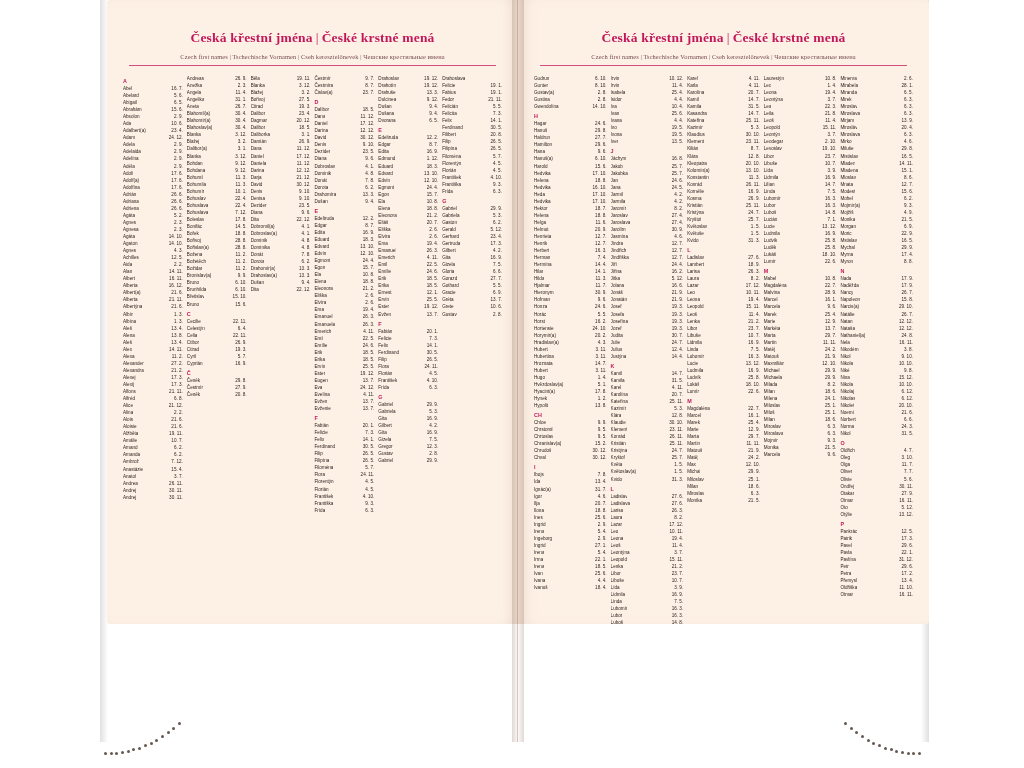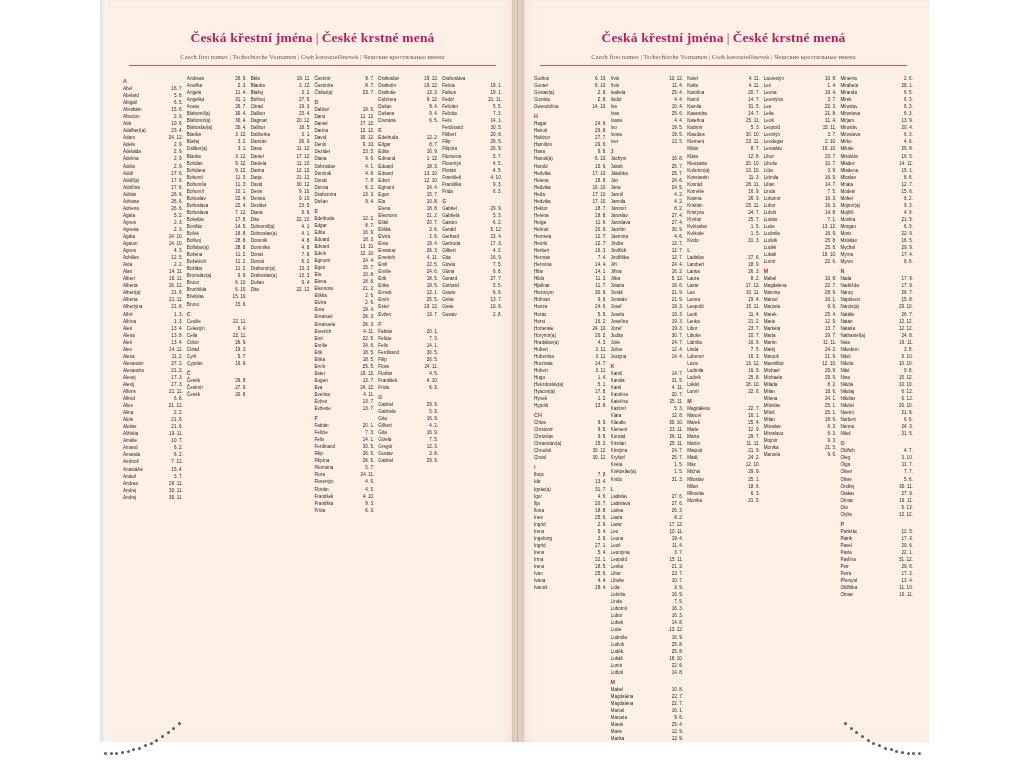--- a/index.html
+++ b/index.html
@@ -16,21 +16,21 @@
   .spread {
     position: relative;
     width: 1024px;
     height: 768px;
     background: #ffffff;
   }
   
   .page {
     position: absolute;
     top: 0;
-    height: 742px;
+    height: 624px;
     background: #fdf1e6;
     overflow: hidden;
   }
   .page.left {
     left: 107px;
     width: 411px;
     border-top-left-radius: 3px;
     border-bottom-left-radius: 3px;
     box-shadow: inset -12px 0 18px -12px rgba(150,110,80,0.35);
   }

